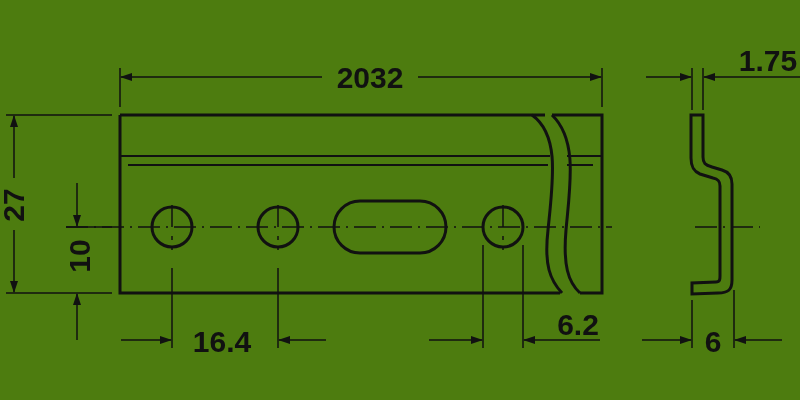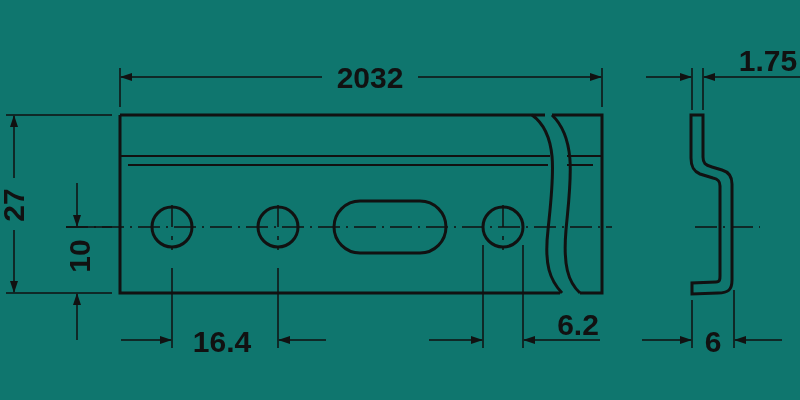--- a/index.html
+++ b/index.html
@@ -1,16 +1,16 @@
 <!DOCTYPE html>
 <html><head>
 <meta charset="utf-8">
 <style>
   html, body { margin: 0; padding: 0; background: #ffffff; }
-  #stage { position: relative; width: 800px; height: 400px; overflow: hidden; background: #0f766e; }
+  #stage { position: relative; width: 800px; height: 400px; overflow: hidden; background: #4d7c0f; }
   svg { position: absolute; left: 0; top: 0; }
   .dim { font-family: "Liberation Sans", sans-serif; font-weight: bold; font-size: 30px; fill: #111; }
   .ln { stroke: #111; fill: none; }
 </style>
 </head>
 <body>
 
 <div id="stage">
 <svg width="800" height="400" viewBox="0 0 800 400" xmlns="http://www.w3.org/2000/svg">
   <defs>

